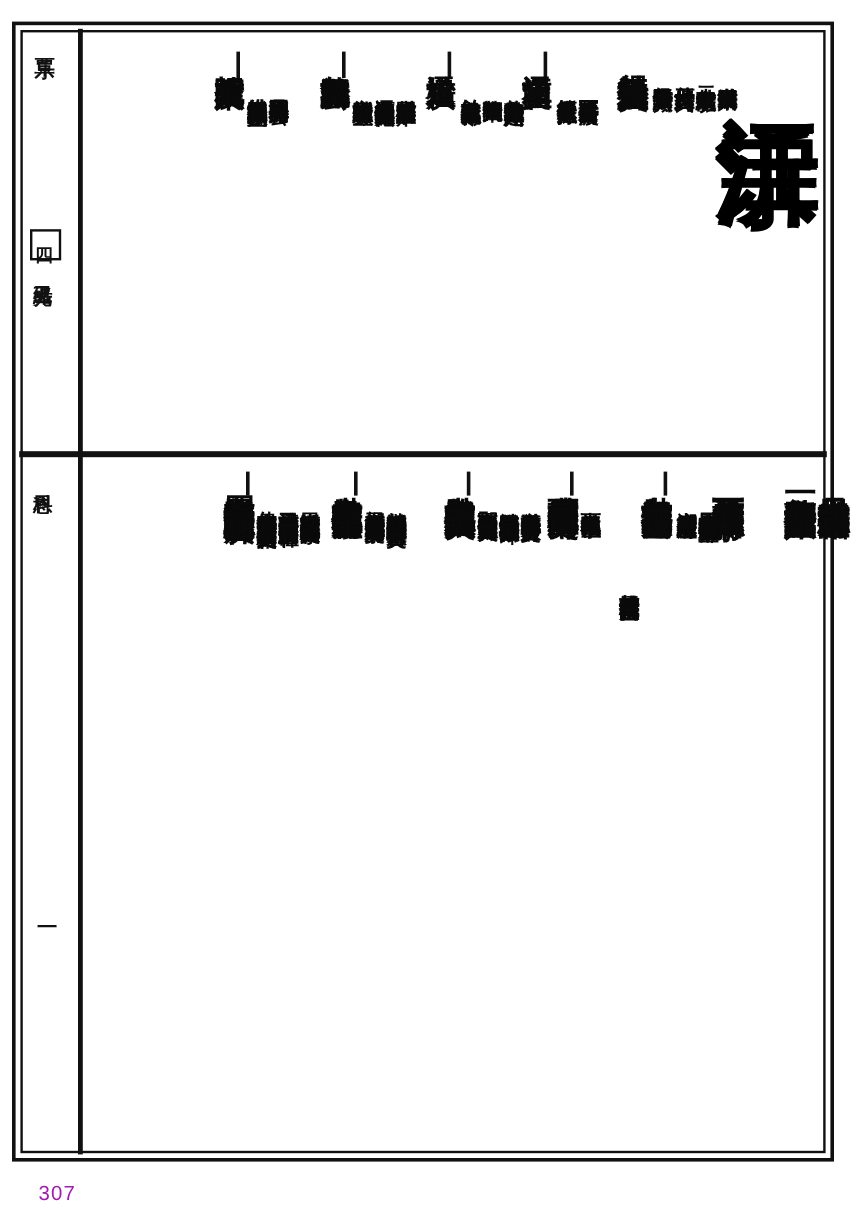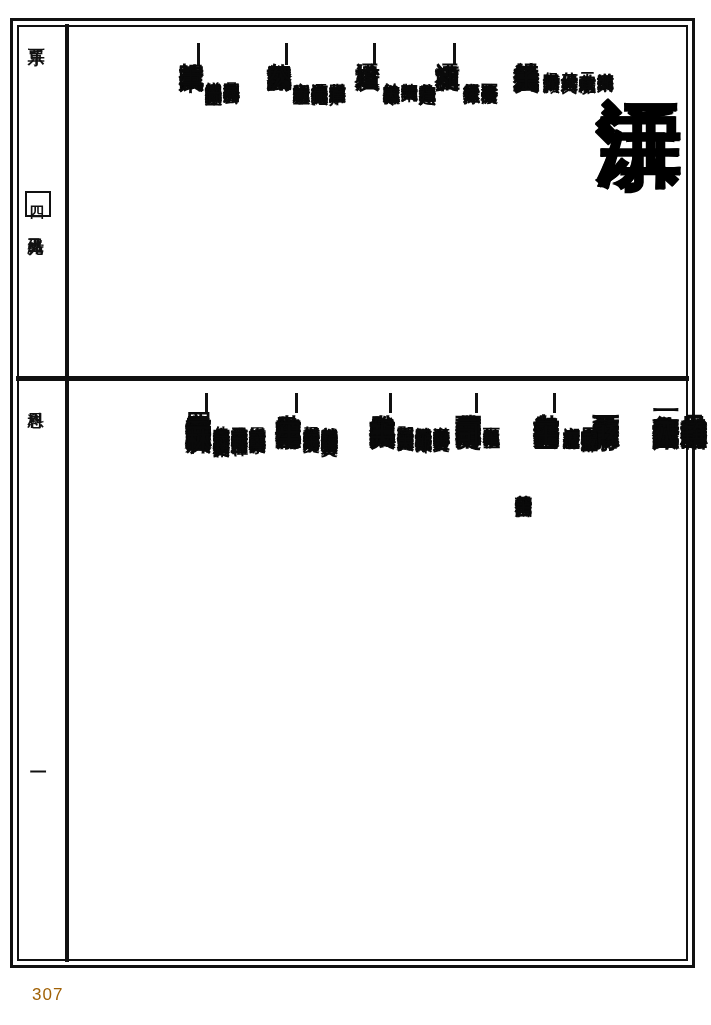--- a/index.html
+++ b/index.html
@@ -90,21 +90,21 @@
     width: 3px;
     background: #111;
   }
 
   .page-number {
     position: absolute;
     left: 32px;
     top: 985px;
     font-size: 17px;
     font-family: "Liberation Sans", sans-serif;
-    color: #a16207;
+    color: #a21caf;
     letter-spacing: 1px;
   }
 
   
   .margin-label {
     position: absolute;
     writing-mode: vertical-rl;
     text-orientation: upright;
     font-size: 15px;
     font-weight: 700;

